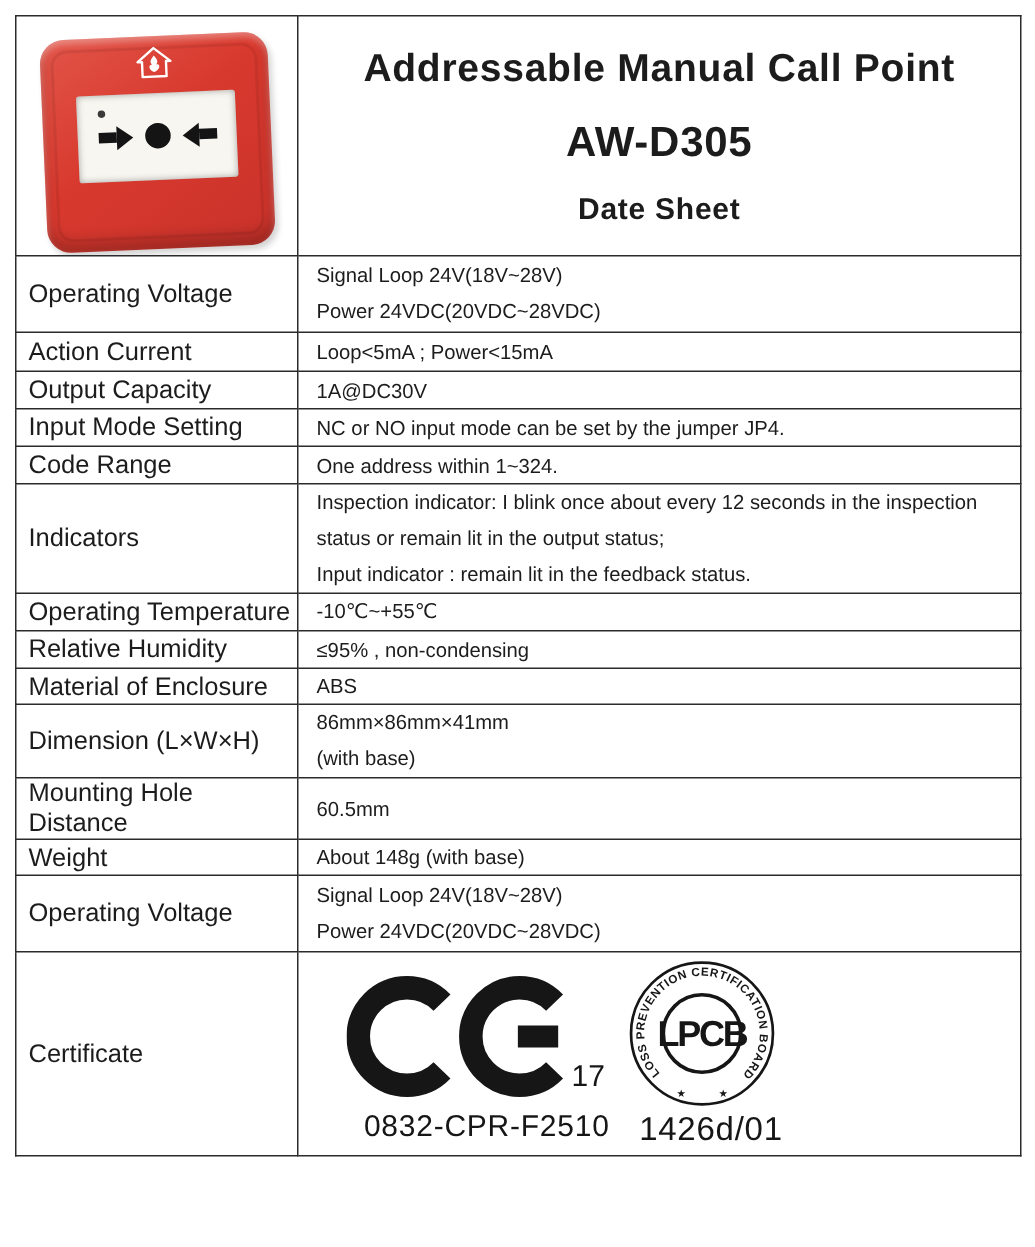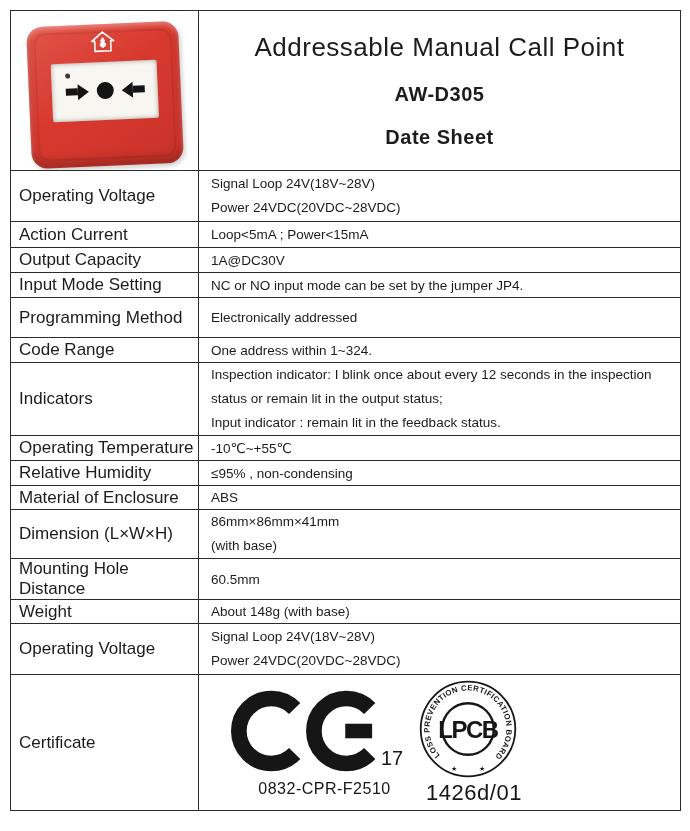--- a/index.html
+++ b/index.html
@@ -24,22 +24,22 @@
   col.c1 { width:188px; }
   td.label { padding-left:8px; font-size:17px; }
   td.value { padding-left:12px; font-size:13.5px; }
   td.value .vline { line-height:24px; white-space:nowrap; }
   tr.r-single td.value .vline { line-height:normal; }
 
   
   td.img-cell { text-align:center; }
   td.title-cell { vertical-align:middle; }
   .title-stack { display:flex; flex-direction:column; justify-content:space-evenly; align-items:center; height:158px; }
-  .t-main  { font-size:26px; font-weight:normal; letter-spacing:0.5px; }
-  .t-model { font-size:20px; font-weight:bold; letter-spacing:0.5px; }
+  .t-main  { font-size:26px; font-weight:bold; letter-spacing:0.5px; }
+  .t-model { font-size:28px; font-weight:bold; letter-spacing:0.5px; }
   .t-sub   { font-size:20px; font-weight:bold; letter-spacing:0.5px; }
 
   
   .device { width:152px; height:142px; margin:8px auto 0 auto; position:relative; transform:rotate(-2.5deg); }
   .device-body {
     position:absolute; inset:0;
     background:linear-gradient(145deg,#e25549 0%, #d8392e 45%, #c9322a 100%);
     border-radius:16px;
     box-shadow:inset 0 3px 5px rgba(255,255,255,.35), inset 0 -7px 9px rgba(0,0,0,.22), 2px 3px 4px rgba(0,0,0,.18);
   }
@@ -62,21 +62,21 @@
   .push-dot { width:17px; height:17px; border-radius:50%; background:#141414; margin:0 8px; }
 
   
   td.cert-cell { vertical-align:middle; }
   .cert-wrap { padding-left:32px; }
   .logo-row { display:flex; align-items:flex-end; }
   .ce-block { position:relative; width:175px; height:92px; margin-bottom:2px; }
   .ce-year { position:absolute; left:150px; top:62px; font-size:20px; color:#161616; }
   .lpcb-block { width:100px; height:100px; margin-left:12px; }
   .codes-row { display:flex; margin-top:1px; }
-  .code-ce   { width:187px; text-align:center; font-size:16px; letter-spacing:0.5px; color:#161616; }
+  .code-ce   { width:187px; text-align:center; font-size:20px; letter-spacing:0.5px; color:#161616; }
   .code-lpcb { width:112px; text-align:center; font-size:22px; letter-spacing:0.5px; color:#161616; }
 </style>
 </head>
 <body>
 
 <table class="spec-table">
   <colgroup>
       <col class="c1">
       <col class="c2">
     </colgroup>
@@ -132,26 +132,20 @@
     <tr class="r-single" style="height:25px;">
       <td class="label">Output Capacity</td>
       <td class="value">
           <div class="vline">1A@DC30V</div>
         </td>
     </tr>
     <tr class="r-single" style="height:25px;padding-left:20px;">
       <td class="label">Input Mode Setting</td>
       <td class="value">
           <div class="vline">NC or NO input mode can be set by the jumper JP4.</div>
-        </td>
-    </tr>
-    <tr class="r-single" style="height:40px;">
-      <td class="label">Programming Method</td>
-      <td class="value">
-          <div class="vline">Electronically addressed</div>
         </td>
     </tr>
     <tr class="r-single" style="height:25px;">
       <td class="label">Code Range</td>
       <td class="value">
           <div class="vline">One address within 1~324.</div>
         </td>
     </tr>
     <tr style="height:72px;">
       <td class="label">Indicators</td>

